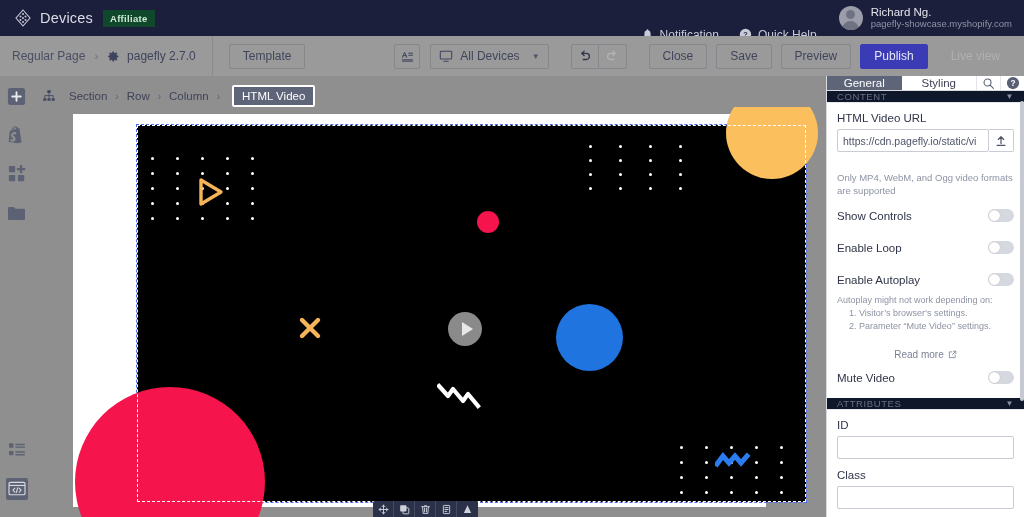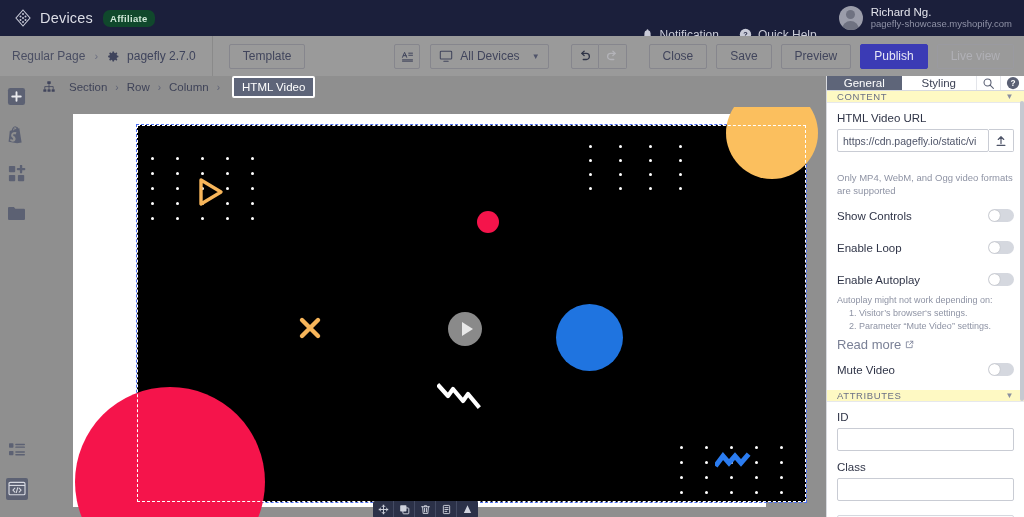--- a/index.html
+++ b/index.html
@@ -20,21 +20,21 @@
   }
   .brand { display: flex; align-items: center; padding-left: 14px; }
   .brand-logo { width: 18px; height: 18px; position: relative; }
   .brand-logo svg { display: block; }
   .brand-name {
     color: #dcdde6; font-size: 14.5px; margin-left: 8px; letter-spacing: .2px;
   }
   .affiliate-badge {
     margin-left: 10px; background: #10482c; color: #cfe8d8;
     font-size: 9.5px; font-weight: bold; letter-spacing: .3px;
-    padding: 3px 7px 3px 7px; border-radius: 7px;
+    padding: 3px 7px 3px 7px; border-radius: 0;
   }
   .header-right {
     margin-left: auto; display: flex; align-items: center; padding-right: 12px;
   }
   .hdr-item {
     display: flex; align-items: center; color: #c9cbd8; font-size: 12px;
     margin-left: 20px;
     margin-top: 33px;
   }
   .hdr-item .ic { margin-right: 6px; display: flex; align-items: center; }
@@ -95,21 +95,21 @@
   .hist-btn.last { border-radius: 0 2px 2px 0; border-left: none; }
   .tb-actions { display: flex; margin-left: 22px; gap: 9px; align-items: center; }
   .btn-publish {
     background: #3b3bb5; border: 1px solid #3b3bb5; color: #e7e7f7;
   }
   .btn-disabled { color: #b0b0b6; border-color: #9a9aa0; }
 
   
   .crumbbar {
     position: absolute; top: 76px; left: 0; width: 900px; height: 31px;
-    background: #8f8f8f; display: flex; align-items: flex-start;
+    background: #8f8f8f; display: flex; align-items: flex-end;
   }
   .crumbbar-inner { display:flex; align-items:center; padding-left: 42px; }
   .tree-ic { margin-right: 13px; display:flex; }
   .cb-item { color:#3f4358; font-size:11.5px; }
   .cb-sep { color:#5d6175; font-size:10px; margin:0 8px; }
   .cb-active {
     background:#5e6579; color:#fff; font-size:11.5px; padding:3px 8px;
     border:2px solid #ffffff; border-radius:2px; margin-left: 4px;
   }
 
@@ -177,21 +177,21 @@
     flex:1; display:flex; align-items:center; justify-content:center;
     font-size:11.5px; color:#3e4356; background:#fff;
   }
   .sb-tab.active { background:#5e6579; color:#fff; }
   .sb-tab-ic {
     width:24px; display:flex; align-items:center; justify-content:center;
     border-left:1px solid #e3e5ea;
   }
   .sb-section {
     display:flex; align-items:center; height:20px; padding:0 10px;
-    background:#fef9c3; border-bottom:1px solid #e6e8ec;
+    background:#0f172a; border-bottom:1px solid #e6e8ec;
     color:#6b7085; font-size:9.5px; letter-spacing:.6px;
   }
   .sb-section .car { margin-left:auto; font-size:8px; color:#8a8fa0; }
   .sb-body { padding: 9px 10px 0 10px; }
   .fld-label { color:#2f3447; font-size:11.5px; margin-bottom:5px; }
   .input-row { display:flex; }
   .text-input {
     flex:1; height:23px; border:1px solid #c9ccd4; border-radius:2px;
     font-size:10.5px; color:#4e5468; padding:0 5px;
     font-family:"Liberation Sans", sans-serif; background:#fff; min-width:0;
@@ -210,22 +210,22 @@
     margin-left:auto; width:26px; height:13px; border-radius:7px; background:#d5d8df;
     position:relative;
   }
   .switch .knob {
     position:absolute; width:11px; height:11px; border-radius:50%;
     background:#fff; top:1px; left:1px; box-shadow:0 0 1px rgba(0,0,0,.35);
   }
   .note { color:#8e93a4; font-size:9px; line-height:1.45; }
   .note ol { margin:0; padding-left:22px; }
   .readmore {
-    color:#7a8096; font-size:13px; margin-top:4px;
-    display:flex; align-items:center;
+    color:#7a8096; font-size:10px; margin-top:16px;
+    display:flex; align-items:center;justify-content:center;
   }
   .readmore .ext { margin-left:4px; display:flex; }
   .divider-full { height:1px; background:#e6e8ec; margin-top:6px; }
   .attr-body { padding: 9px 10px 0 10px; }
   .blank-input {
     width:100%; height:23px; border:1px solid #c9ccd4; border-radius:2px;
     margin-bottom:10px; background:#fff;
   }
   .more-settings {
     margin: 4px 10px 0 10px; height:24px; border:1px solid #d5d8df;

